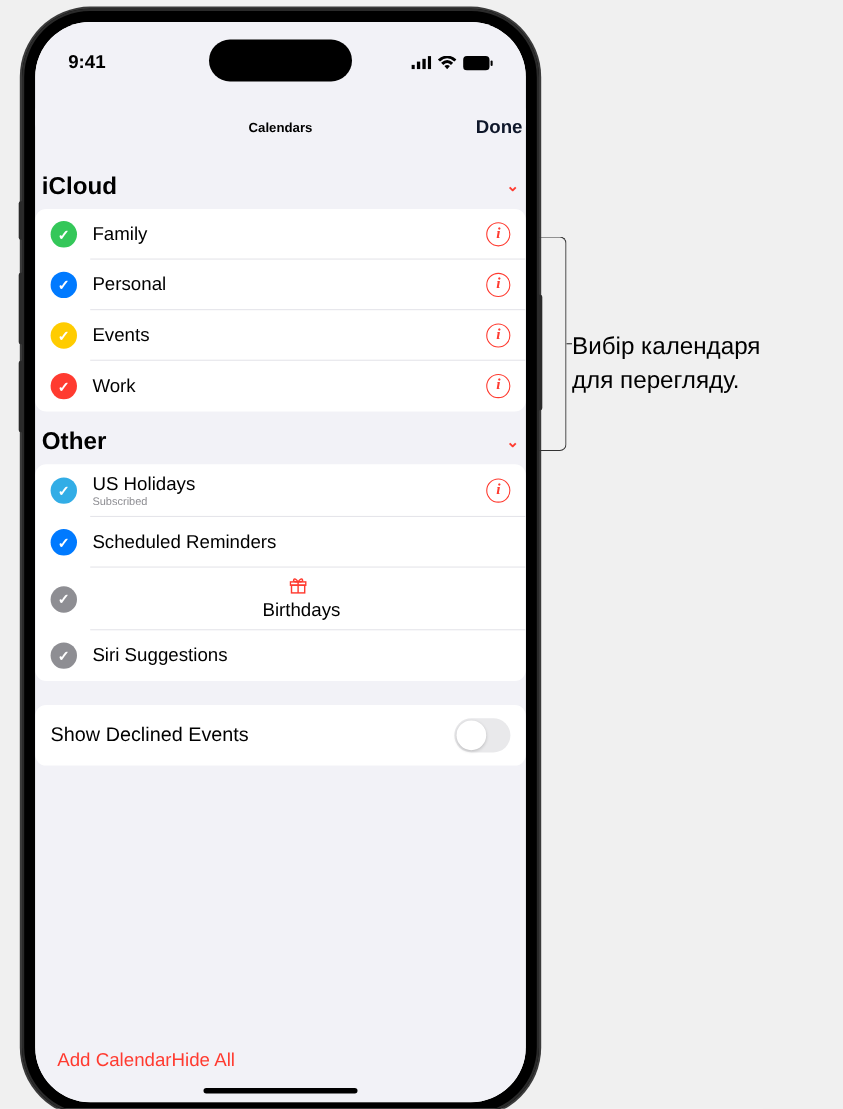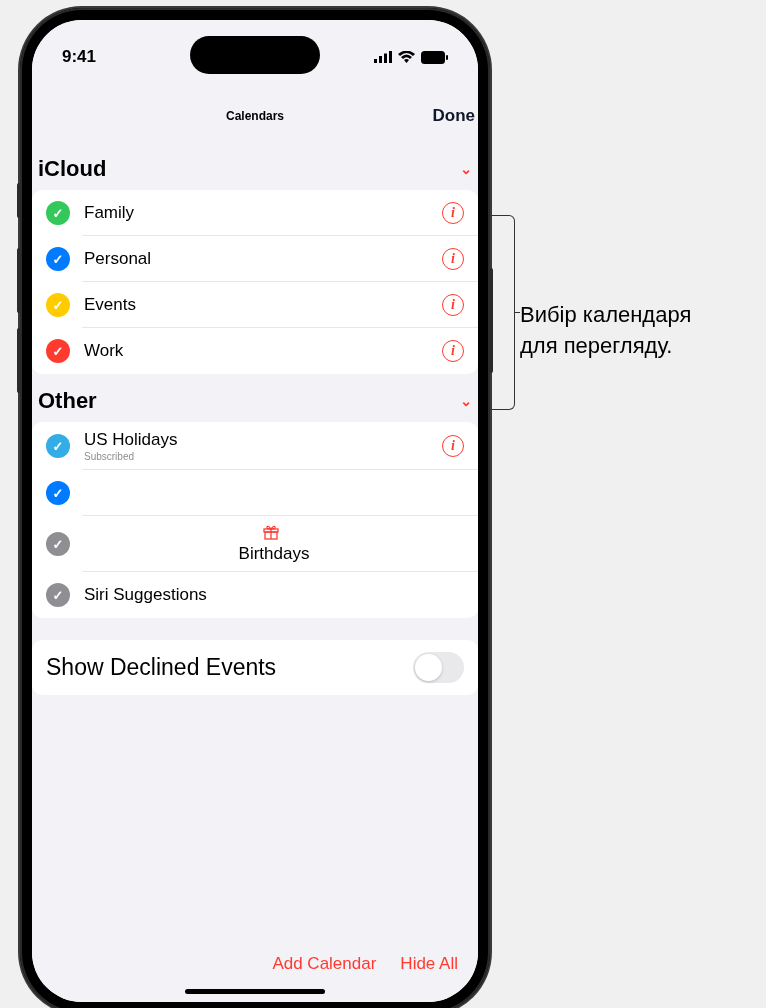--- a/index.html
+++ b/index.html
@@ -246,25 +246,24 @@
       height: 27px;
       background: #fff;
       border-radius: 50%;
       position: absolute;
       top: 2px;
       left: 2px;
       box-shadow: 0 1px 3px rgba(0,0,0,0.2);
     }
     .bottom-bar {
       display: flex;
-      justify-content: flex-end;
+      justify-content: flex-start;
       padding: 16px 20px 28px;
       font-size: 17px;
       color: #ff3b30;
-      gap: 24px;
     }
     .home-indicator {
       position: absolute;
       bottom: 8px;
       left: 50%;
       transform: translateX(-50%);
       width: 140px;
       height: 5px;
       background: #000;
       border-radius: 3px;
@@ -387,20 +386,21 @@
             <div class="item-text">
               <span>US Holidays</span>
               <span class="item-subtitle">Subscribed</span>
             </div>
             <div class="info-btn">i</div>
           </div>
           <div class="list-item">
             <div class="check-circle" style="background:#007aff">
                 <span class="check-mark">✓</span>
               </div>
+            <div class="item-text">Scheduled Reminders</div>
           </div>
           <div class="list-item">
             <div class="check-circle" style="background:#8e8e93">
                 <span class="check-mark">✓</span>
               </div>
             <div class="item-text">
               <div class="item-label-row">
                 <span class="gift-icon">
                   <svg width="16" height="16" viewBox="0 0 16 16">
                       <rect x="1" y="5" width="14" height="3" fill="none" stroke="#ff3b30" stroke-width="1.3"></rect>
@@ -418,21 +418,21 @@
                 <span class="check-mark">✓</span>
               </div>
             <div class="item-text">Siri Suggestions</div>
           </div>
         </div>
 
         <div class="spacer"></div>
 
         <div class="list-group">
           <div class="toggle-row">
-            <span style="font-size:23px">Show Declined Events</span>
+            <span style="font-size:18px">Show Declined Events</span>
             <div class="toggle">
               <div class="toggle-knob"></div>
             </div>
           </div>
         </div>
 
       </div>
 
       <div class="bottom-bar">
         <span>Add Calendar</span>

